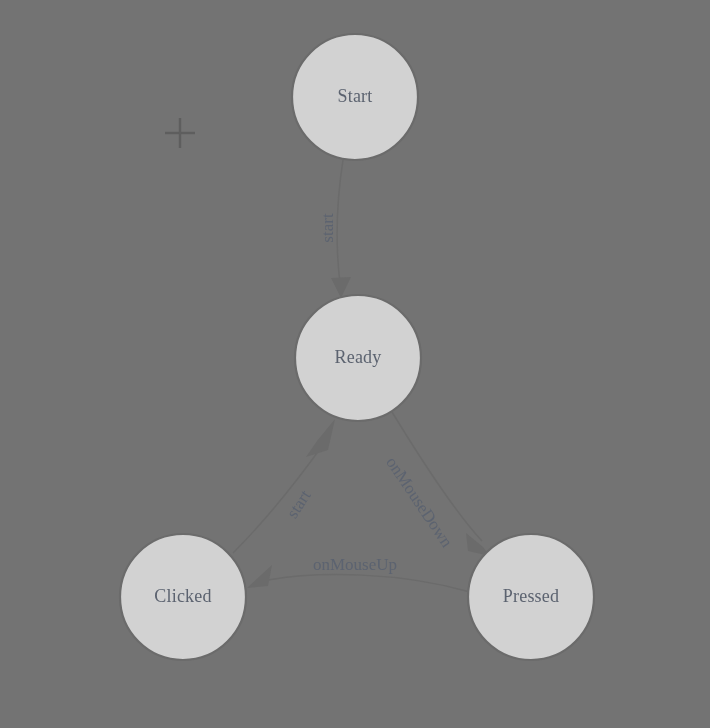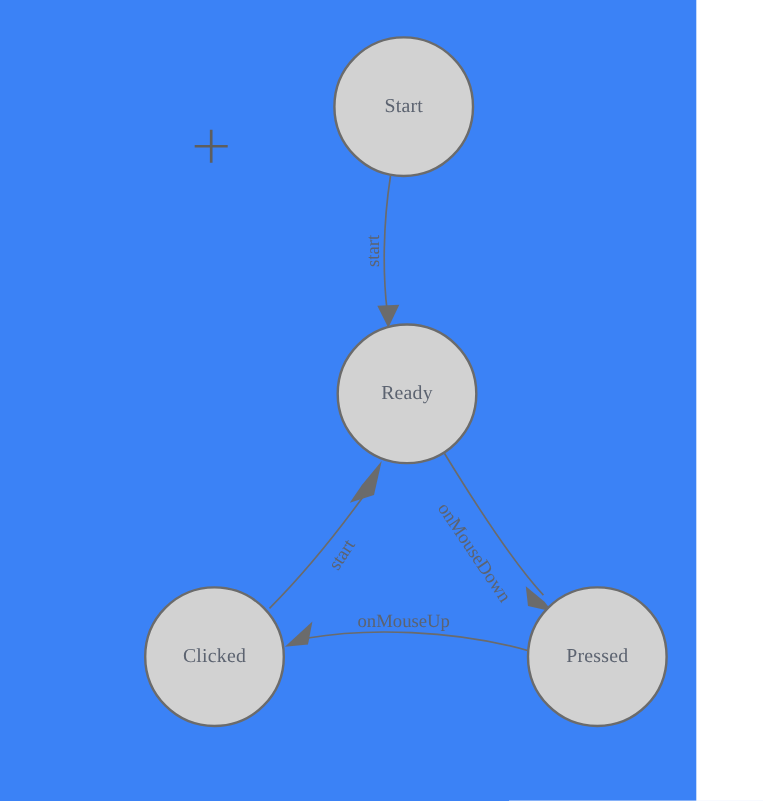--- a/index.html
+++ b/index.html
@@ -8,24 +8,23 @@
     background: #ffffff;
   }
   body {
     width: 710px;
     height: 728px;
     overflow: hidden;
     font-family: "Liberation Serif", serif;
   }
   #canvas-wrap {
     position: relative;
-    width: 621px;
+    width: 710px;
     height: 728px;
-    background: #3b82f6;
-    padding-left: 12px;
+    background: #737373;
   }
   svg#diagram {
     display: block;
     width: 710px;
     height: 728px;
   }
   .node-circle {
     fill: #d2d2d2;
     stroke: #6b6b6b;
     stroke-width: 2.2;

